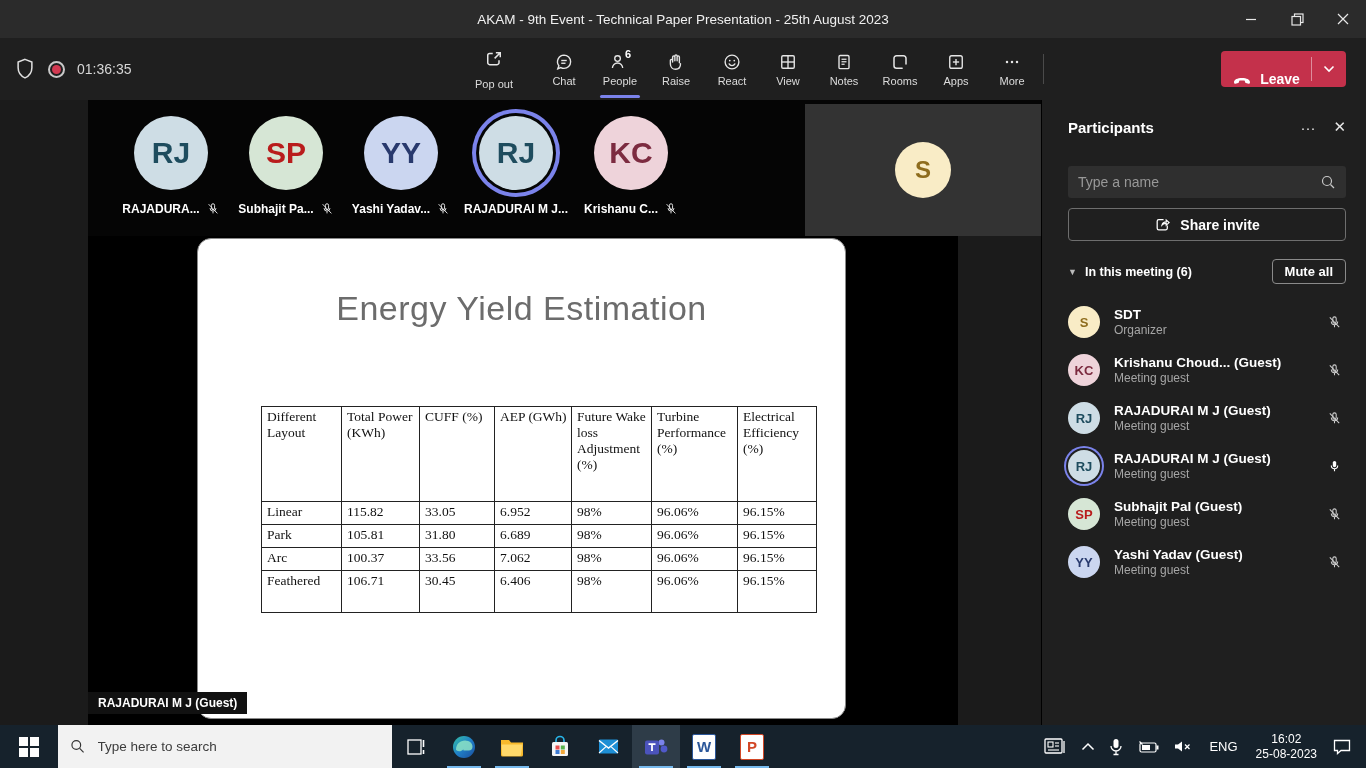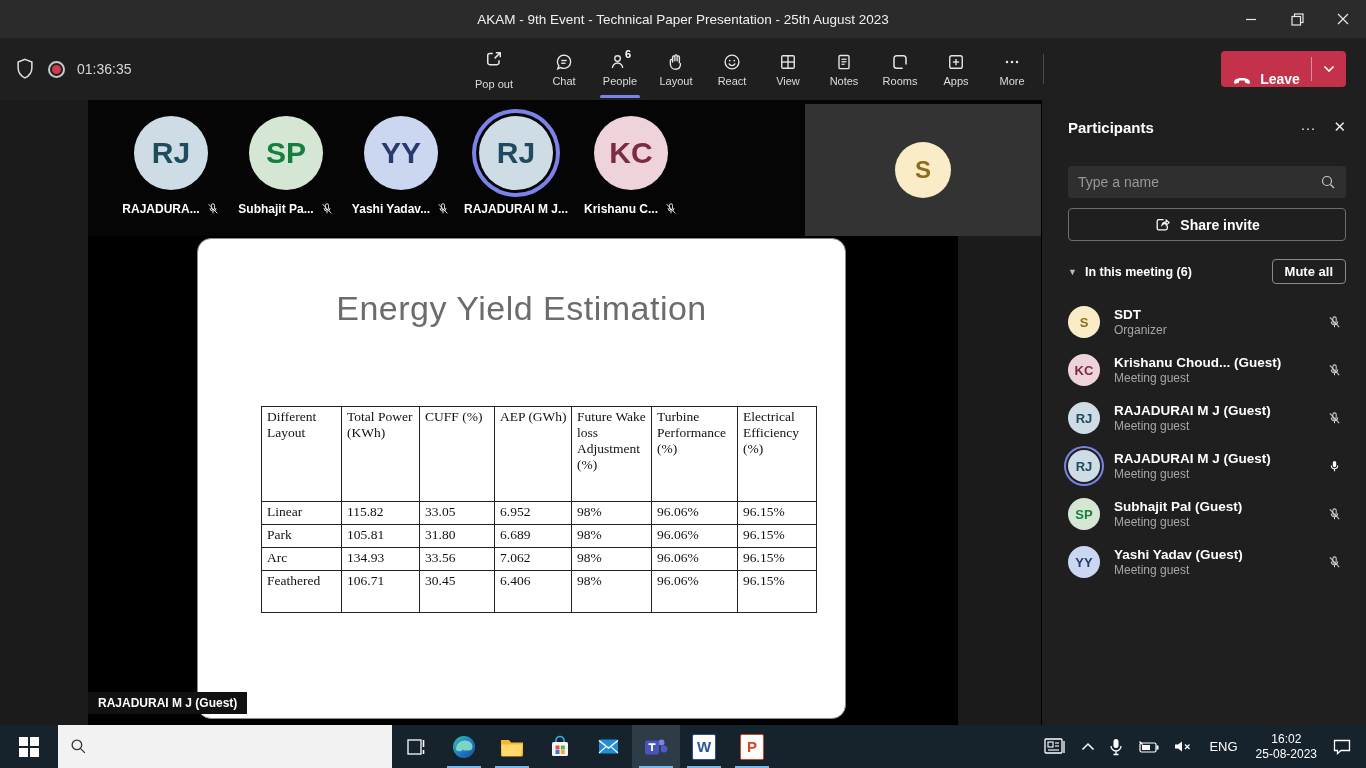--- a/index.html
+++ b/index.html
@@ -41,21 +41,21 @@
   #stage { position:absolute; left:88px; top:100px; width:953px; height:625px; background:#1b1b1b; }
   #tile-strip { position:absolute; left:0; top:0; width:953px; height:136px; background:#050505; }
   .tile { position:absolute; top:0; width:112px; height:125px; display:flex; flex-direction:column;
           align-items:center; }
   .tile .avatar { width:74px; height:74px; border-radius:50%; display:flex; align-items:center;
           justify-content:center; font-size:30px; font-weight:bold; margin-top:16px; }
   .tile.speaking .avatar { box-shadow:0 0 0 3px #050505, 0 0 0 7px #7b83eb; }
   .tile .nameline { margin-top:12px; display:flex; align-items:center; gap:6px; color:#fff; font-size:12px;
           font-weight:bold; white-space:nowrap; }
   .av-rj { background:#cedde5; color:#1e4c5e; }
-  .av-sp { background:#d6e6d5; color:#15803d; }
+  .av-sp { background:#d6e6d5; color:#b91c1c; }
   .av-yy { background:#cbd6f0; color:#28396d; }
   .av-kc { background:#eed3da; color:#7c2b40; }
   .av-s  { background:#f9ecc6; color:#8e6c1d; }
   #spotlight-tile { position:absolute; right:0; top:4px; width:236px; height:132px; background:#333333;
           display:flex; align-items:center; justify-content:center; }
   #spotlight-tile .avatar { width:56px; height:56px; border-radius:50%; display:flex; align-items:center;
           justify-content:center; font-size:24px; font-weight:bold; }
   #share-region { position:absolute; left:0; top:136px; width:870px; height:489px; background:#000; }
   #slide { position:absolute; left:109px; top:2px; width:649px; height:481px; background:#fff;
            border:1px solid #8a8a8a; border-radius:14px; overflow:hidden; }
@@ -179,21 +179,21 @@
           <circle cx="7" cy="5.2" r="2.3" fill="none" stroke="#e6e6e6" stroke-width="1.1"></circle>
           <path d="M2.8 13 a4.2 4.2 0 0 1 8.4 0" fill="none" stroke="#e6e6e6" stroke-width="1.1"></path>
         </svg>
       <span class="badge6">6</span>
       <span class="lbl">People</span>
     </div>
     <div class="tool-item">
       <svg width="20" height="20" viewBox="0 0 16 16">
           <path d="M5.3 8 V4 a.9.9 0 0 1 1.8 0 M7.1 7 V3.2 a.9.9 0 0 1 1.8 0 M8.9 7 V4 a.9.9 0 0 1 1.8 0 v4.6 M5.3 8 V6.8 a.9.9 0 0 0-1.8 0 v2.7 c0 2.6 1.8 4.3 4.2 4.3 c2.4 0 3.9-1.6 3.9-4.4" fill="none" stroke="#e6e6e6" stroke-width="1.1" stroke-linecap="round"></path>
         </svg>
-      <span class="lbl">Layout</span>
+      <span class="lbl">Raise</span>
     </div>
     <div class="tool-item">
       <svg width="20" height="20" viewBox="0 0 16 16">
           <circle cx="8" cy="8" r="5.5" fill="none" stroke="#e6e6e6" stroke-width="1.1"></circle>
           <circle cx="6.2" cy="6.8" r=".7" fill="#e6e6e6"></circle>
           <circle cx="9.8" cy="6.8" r=".7" fill="#e6e6e6"></circle>
           <path d="M5.7 9.5 a2.6 2.6 0 0 0 4.6 0" fill="none" stroke="#e6e6e6" stroke-width="1.1" stroke-linecap="round"></path>
         </svg>
       <span class="lbl">React</span>
     </div>
@@ -347,21 +347,21 @@
           <td>Park</td>
               <td>105.81</td>
               <td>31.80</td>
               <td>6.689</td>
               <td>98%</td>
               <td>96.06%</td>
               <td>96.15%</td>
         </tr>
         <tr>
           <td>Arc</td>
-              <td>134.93</td>
+              <td>100.37</td>
               <td>33.56</td>
               <td>7.062</td>
               <td>98%</td>
               <td>96.06%</td>
               <td>96.15%</td>
         </tr>
         <tr class="last">
           <td>Feathered</td>
               <td>106.71</td>
               <td>30.45</td>
@@ -509,20 +509,21 @@
         <i></i>
         <i></i>
         <i></i>
       </span>
   </div>
   <div id="tb-search">
     <svg width="17" height="17" viewBox="0 0 16 16">
         <circle cx="6.5" cy="6.5" r="4.5" fill="none" stroke="#333" stroke-width="1.2"></circle>
         <line x1="10" y1="10" x2="14" y2="14" stroke="#333" stroke-width="1.2"></line>
       </svg>
+    <input type="text" placeholder="Type here to search" style="">
   </div>
   <div class="tb-icon">
     <svg width="22" height="22" viewBox="0 0 22 22">
         <rect x="3" y="4" width="13" height="14" fill="none" stroke="#fff" stroke-width="1.3"></rect>
         <line x1="18.5" y1="4" x2="18.5" y2="11" stroke="#fff" stroke-width="1.6"></line>
         <line x1="18.5" y1="14" x2="18.5" y2="18" stroke="#fff" stroke-width="1.6"></line>
       </svg>
   </div>
   <div class="tb-icon running">
     <svg width="26" height="26" viewBox="0 0 26 26">

